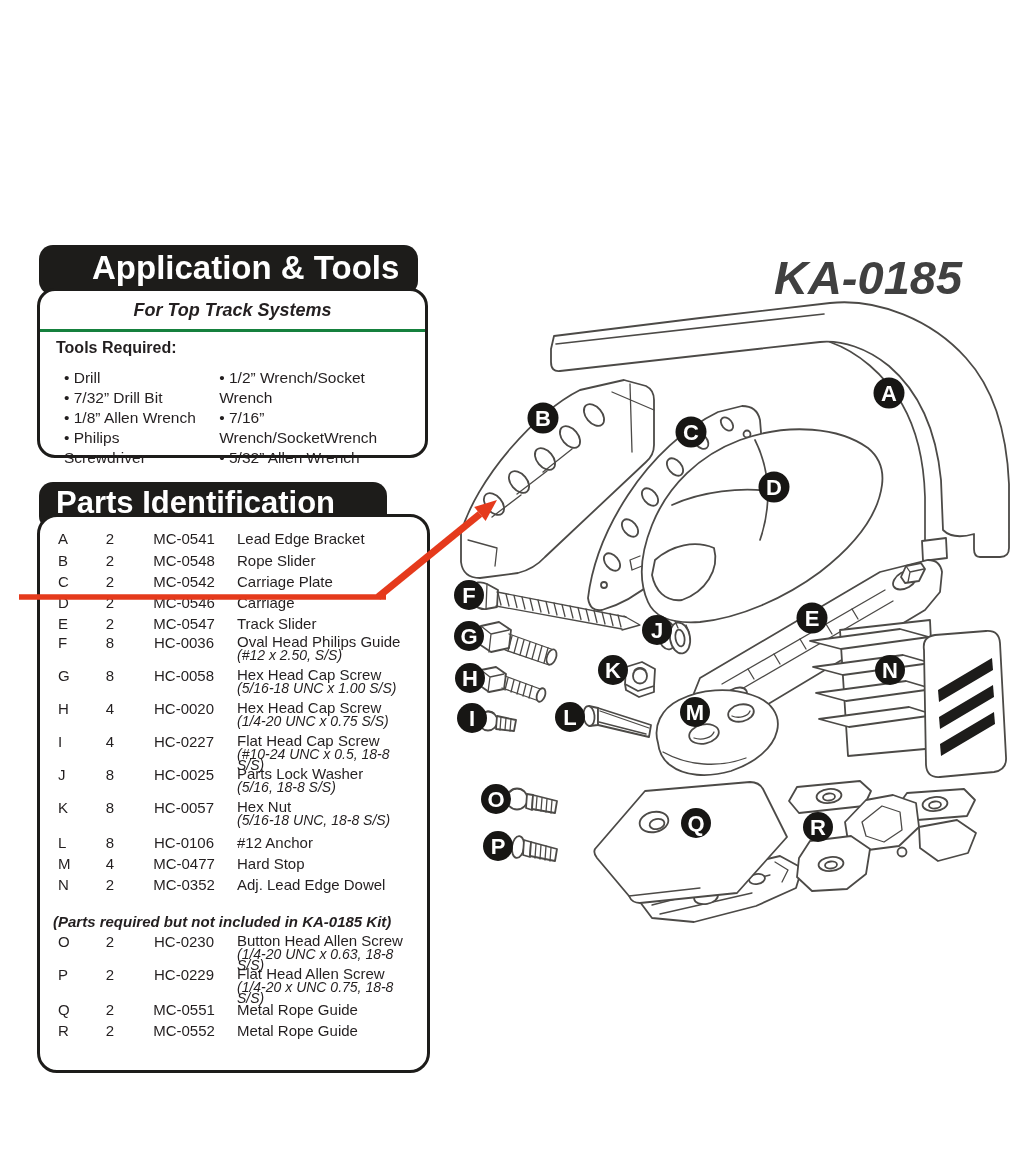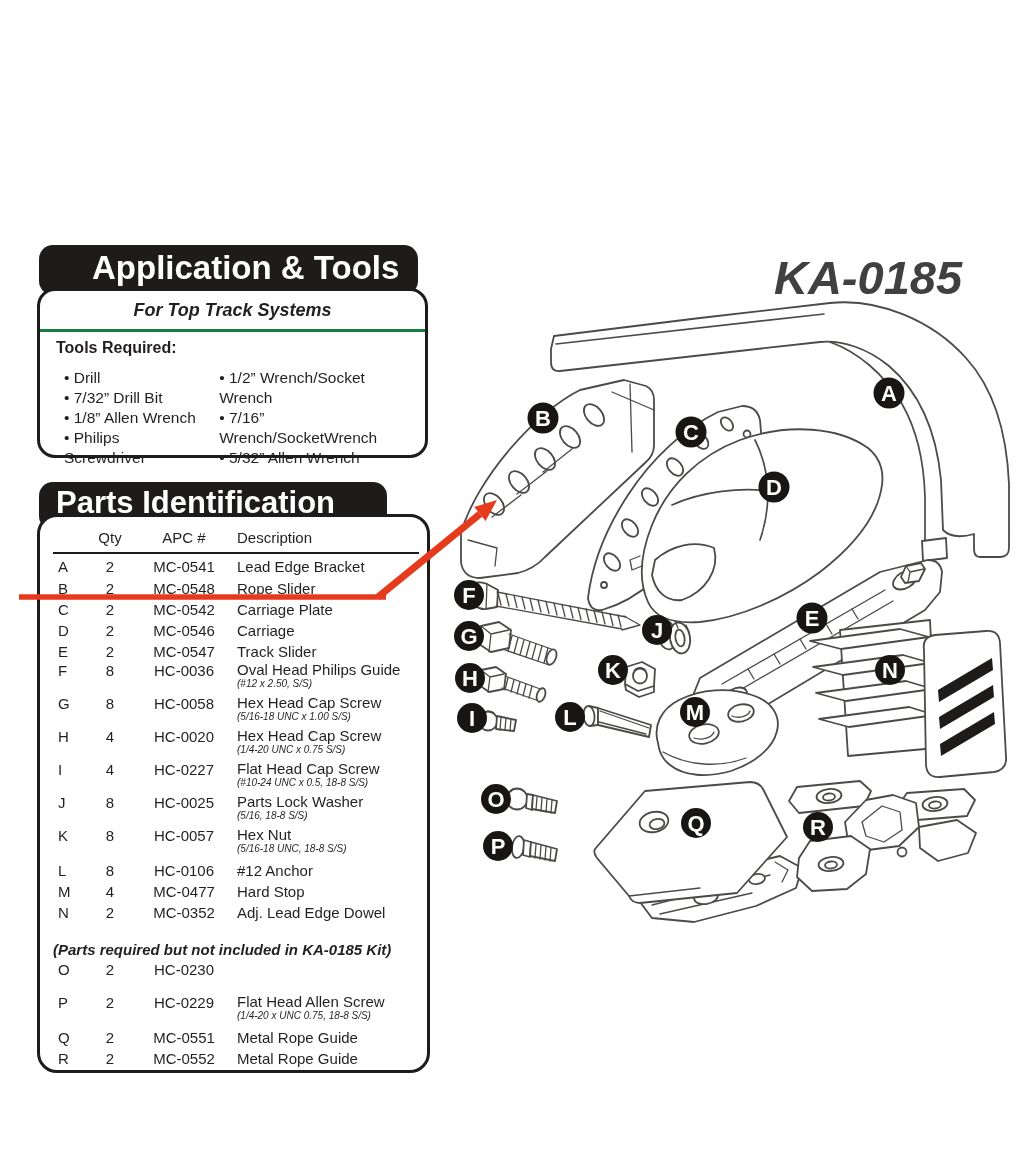--- a/index.html
+++ b/index.html
@@ -32,21 +32,21 @@
   .ptable{padding:12px 8px 0 13px;}
   .prow{display:grid;grid-template-columns:36px 42px 106px 1fr;align-items:start;}
   .phead{height:23px;font-size:15px;border-bottom:2.5px solid #1d1c1a;margin-bottom:3px;}
   .c-qty,.c-apc{text-align:center;}
   .c-id{padding-left:5px;}
   .r-s{height:21px;line-height:21px;font-size:15px;}
   .r-s.r-first{height:20.5px;line-height:20.5px;}
   .r-x{height:33px;font-size:15px;}
   .r-x .c-id,.r-x .c-qty,.r-x .c-apc{line-height:17px;}
   .r-x .d{display:block;line-height:16px;}
-  .r-x .spec{display:block;font-size:10px;font-style:italic;line-height:11px;}
+  .r-x .spec{display:block;font-size:14px;font-style:italic;line-height:11px;}
   .pnote{margin-top:16px;height:22px;line-height:22px;font-size:15px;
          font-weight:bold;font-style:italic;}
 
   
   .ka-title{position:absolute;left:738px;top:250px;width:260px;text-align:center;
             font-size:47px;font-weight:bold;font-style:italic;color:#404040;z-index:1;}
 
   
   .overlay{position:absolute;left:0;top:0;z-index:5;pointer-events:none;}
   .ln{fill:none;stroke:#4c4a47;stroke-width:1.7;stroke-linejoin:round;stroke-linecap:round;}
@@ -83,26 +83,20 @@
         <li>5/32” Allen Wrench</li>
       </ul>
     </div>
   </div>
 
   <div class="tab tab-parts">
     <span>Parts Identification</span>
   </div>
   <div class="wbox box-parts">
     <div class="ptable">
-      <div class="prow phead">
-        <span class="c-id"></span>
-        <span class="c-qty">Qty</span>
-        <span class="c-apc">APC #</span>
-        <span class="c-desc">Description</span>
-      </div>
 
       <div class="prow r-s r-first">
         <span class="c-id">A</span>
           <span class="c-qty">2</span>
           <span class="c-apc">MC-0541</span>
           <span class="c-desc">Lead Edge Bracket</span>
       </div>
       <div class="prow r-s">
         <span class="c-id">B</span>
           <span class="c-qty">2</span>
@@ -199,20 +193,24 @@
           <span class="c-apc">MC-0352</span>
           <span class="c-desc">Adj. Lead Edge Dowel</span>
       </div>
 
       <div class="pnote">(Parts required but not included in KA-0185 Kit)</div>
 
       <div class="prow r-x">
         <span class="c-id">O</span>
           <span class="c-qty">2</span>
           <span class="c-apc">HC-0230</span>
+          <span class="c-desc">
+            <span class="d">Button Head Allen Screw</span>
+            <span class="spec">(1/4-20 UNC x 0.63, 18-8 S/S)</span>
+          </span>
       </div>
       <div class="prow r-x">
         <span class="c-id">P</span>
           <span class="c-qty">2</span>
           <span class="c-apc">HC-0229</span>
           <span class="c-desc">
             <span class="d">Flat Head Allen Screw</span>
             <span class="spec">(1/4-20 x UNC 0.75, 18-8 S/S)</span>
           </span>
       </div>

